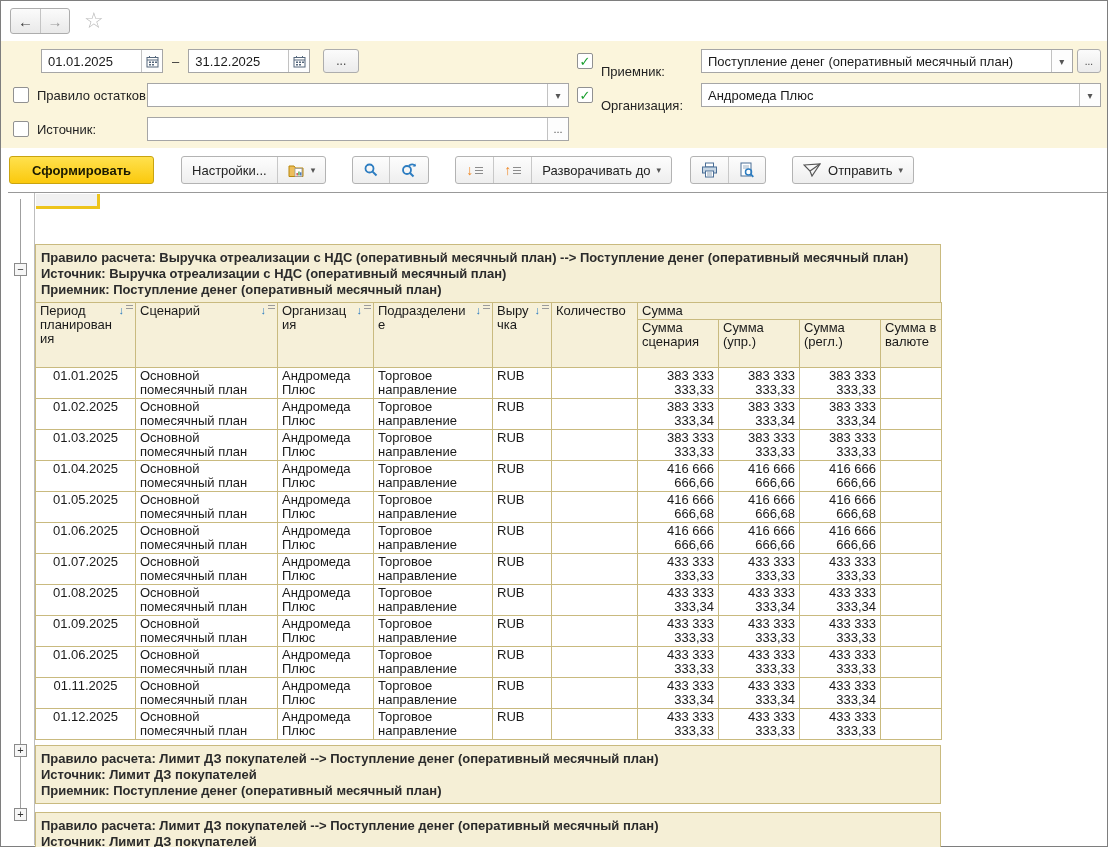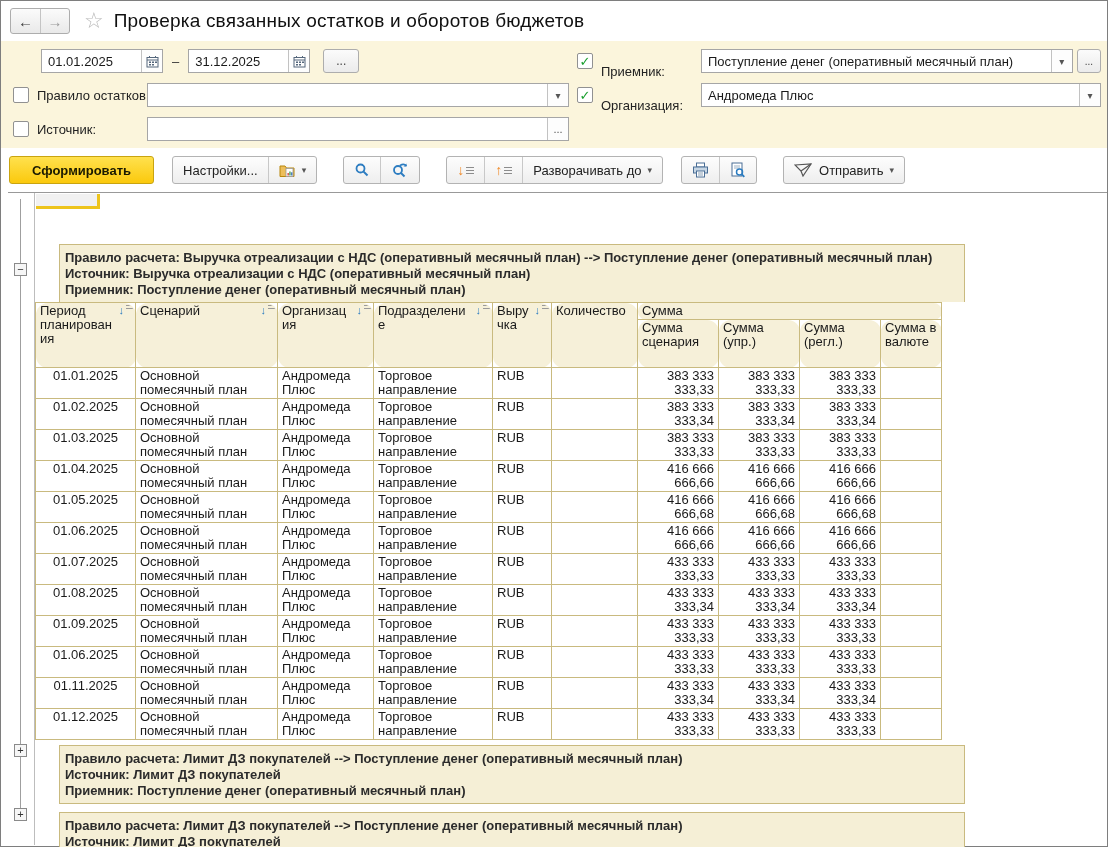--- a/index.html
+++ b/index.html
@@ -54,44 +54,44 @@
   .btn-group { display:flex; height:28px; border:1px solid #b3b3b3; border-radius:3px; overflow:hidden;
                background:linear-gradient(#fdfdfd,#eeeeee); }
   .btn-group .seg { display:flex; align-items:center; padding:0 10px; font-size:13px; color:#222; cursor:pointer; }
   .btn-group .seg + .seg { border-left:1px solid #c8c8c8; }
   .caret { font-size:9px; color:#555; margin-left:6px; }
   .icon { display:flex; align-items:center; justify-content:center; }
   .arrow-ico { font-size:14px; font-weight:bold; }
   .arrow-orange { color:#ef8a2a; }
   .bars { display:inline-flex; flex-direction:column; gap:2px; margin-left:2px; }
   .bars i { display:block; width:8px; height:1px; background:#8c8c8c; }
-  .gap14 { margin-left:18px; } .gap26 { margin-left:26px; } .gap18 { margin-left:18px; }
+  .gap14 { margin-left:27px; } .gap26 { margin-left:26px; } .gap18 { margin-left:18px; }
 
   
   .report { position:absolute; left:7px; right:0; top:191px; bottom:1px; border-top:1px solid #999;
             display:flex; background:#fff; }
   .tree-margin { width:27px; border-right:1px solid #bdbdbd; position:relative; flex:none; }
   .tree-line { position:absolute; left:12px; top:6px; width:1px; height:614px; background:#9f9f9f; }
   .tree-box { position:absolute; left:6px; width:13px; height:13px; border:1px solid #8a8a8a; background:#f6f6f6;
               font-size:11px; line-height:11px; text-align:center; color:#333; cursor:pointer; }
   .report-body { flex:1; position:relative; }
   .sel-cell { position:absolute; left:1px; top:1px; width:64px; height:15px; background:#f1f1f1;
               border-right:3px solid #edc41c; border-bottom:3px solid #edc41c; }
 
-  .group-block { width:906px; background:#F5EFD6; border:1px solid #c9ba7f; padding:5px 5px 4px 5px;margin-left:24px; }
+  .group-block { width:906px; background:#F5EFD6; border:1px solid #c9ba7f; padding:5px 5px 4px 5px; }
   .group-block .gline { font-size:13px; font-weight:bold; color:#2b2b2b; line-height:16px; white-space:nowrap;
                         overflow:hidden; }
   .g1 { margin-top:51px; border-bottom:none; }
   .g2 { margin-top:5px; }
   .g3 { margin-top:8px; }
 
   table.rpt { border-collapse:collapse; width:906px; table-layout:fixed; }
   .rpt th, .rpt td { border:1px solid #c9ba7f; font-size:13px; font-weight:normal; vertical-align:top;
                      padding:1px 4px; line-height:14px; overflow:hidden; }
-  .rpt thead th { background:#F6F0D9; text-align:left; position:relative; word-wrap:break-word;border-radius:12px; }
+  .rpt thead th { background:#F6F0D9; text-align:left; position:relative; word-wrap:break-word; }
   .rpt thead .leaf { height:64px; padding-right:4px; }
   .rpt thead .has-sort { padding-right:20px; }
   .rpt thead .sum-top { height:16px; }
   .rpt thead .sub { height:48px; }
   .sort-ico { position:absolute; top:2px; right:2px; display:flex; align-items:flex-start; cursor:pointer; }
   .sort-ico .sa { color:#2d7dc1; font-size:11px; font-weight:bold; line-height:10px; }
   .sort-ico .bars i { width:7px; background:#9a9a9a; }
   .rpt tbody td { background:#fff; height:29px; }
   .td-c { text-align:center; }
   .td-r { text-align:right; }
@@ -103,21 +103,20 @@
 <body>
 
 <div class="window">
 
   <div class="titlebar">
     <div class="nav-group">
       <button class="nav-btn nav-back">←</button>
       <button class="nav-btn nav-fwd">→</button>
     </div>
     <span class="star">☆</span>
-    <span class="page-title">Проверка связанных остатков и оборотов бюджетов</span>
   </div>
 
   <div class="filters">
     <div class="fcol-left">
       <div class="frow" style="padding-left:32px;">
         <div class="input date-field">
           <span class="text">01.01.2025</span>
           <span class="suffix-btn cal-icon">
             <svg width="13" height="13" viewBox="0 0 13 13">
                 <rect x="1" y="2.5" width="11" height="9.5" fill="none" stroke="#55677c" stroke-width="1"></rect>

